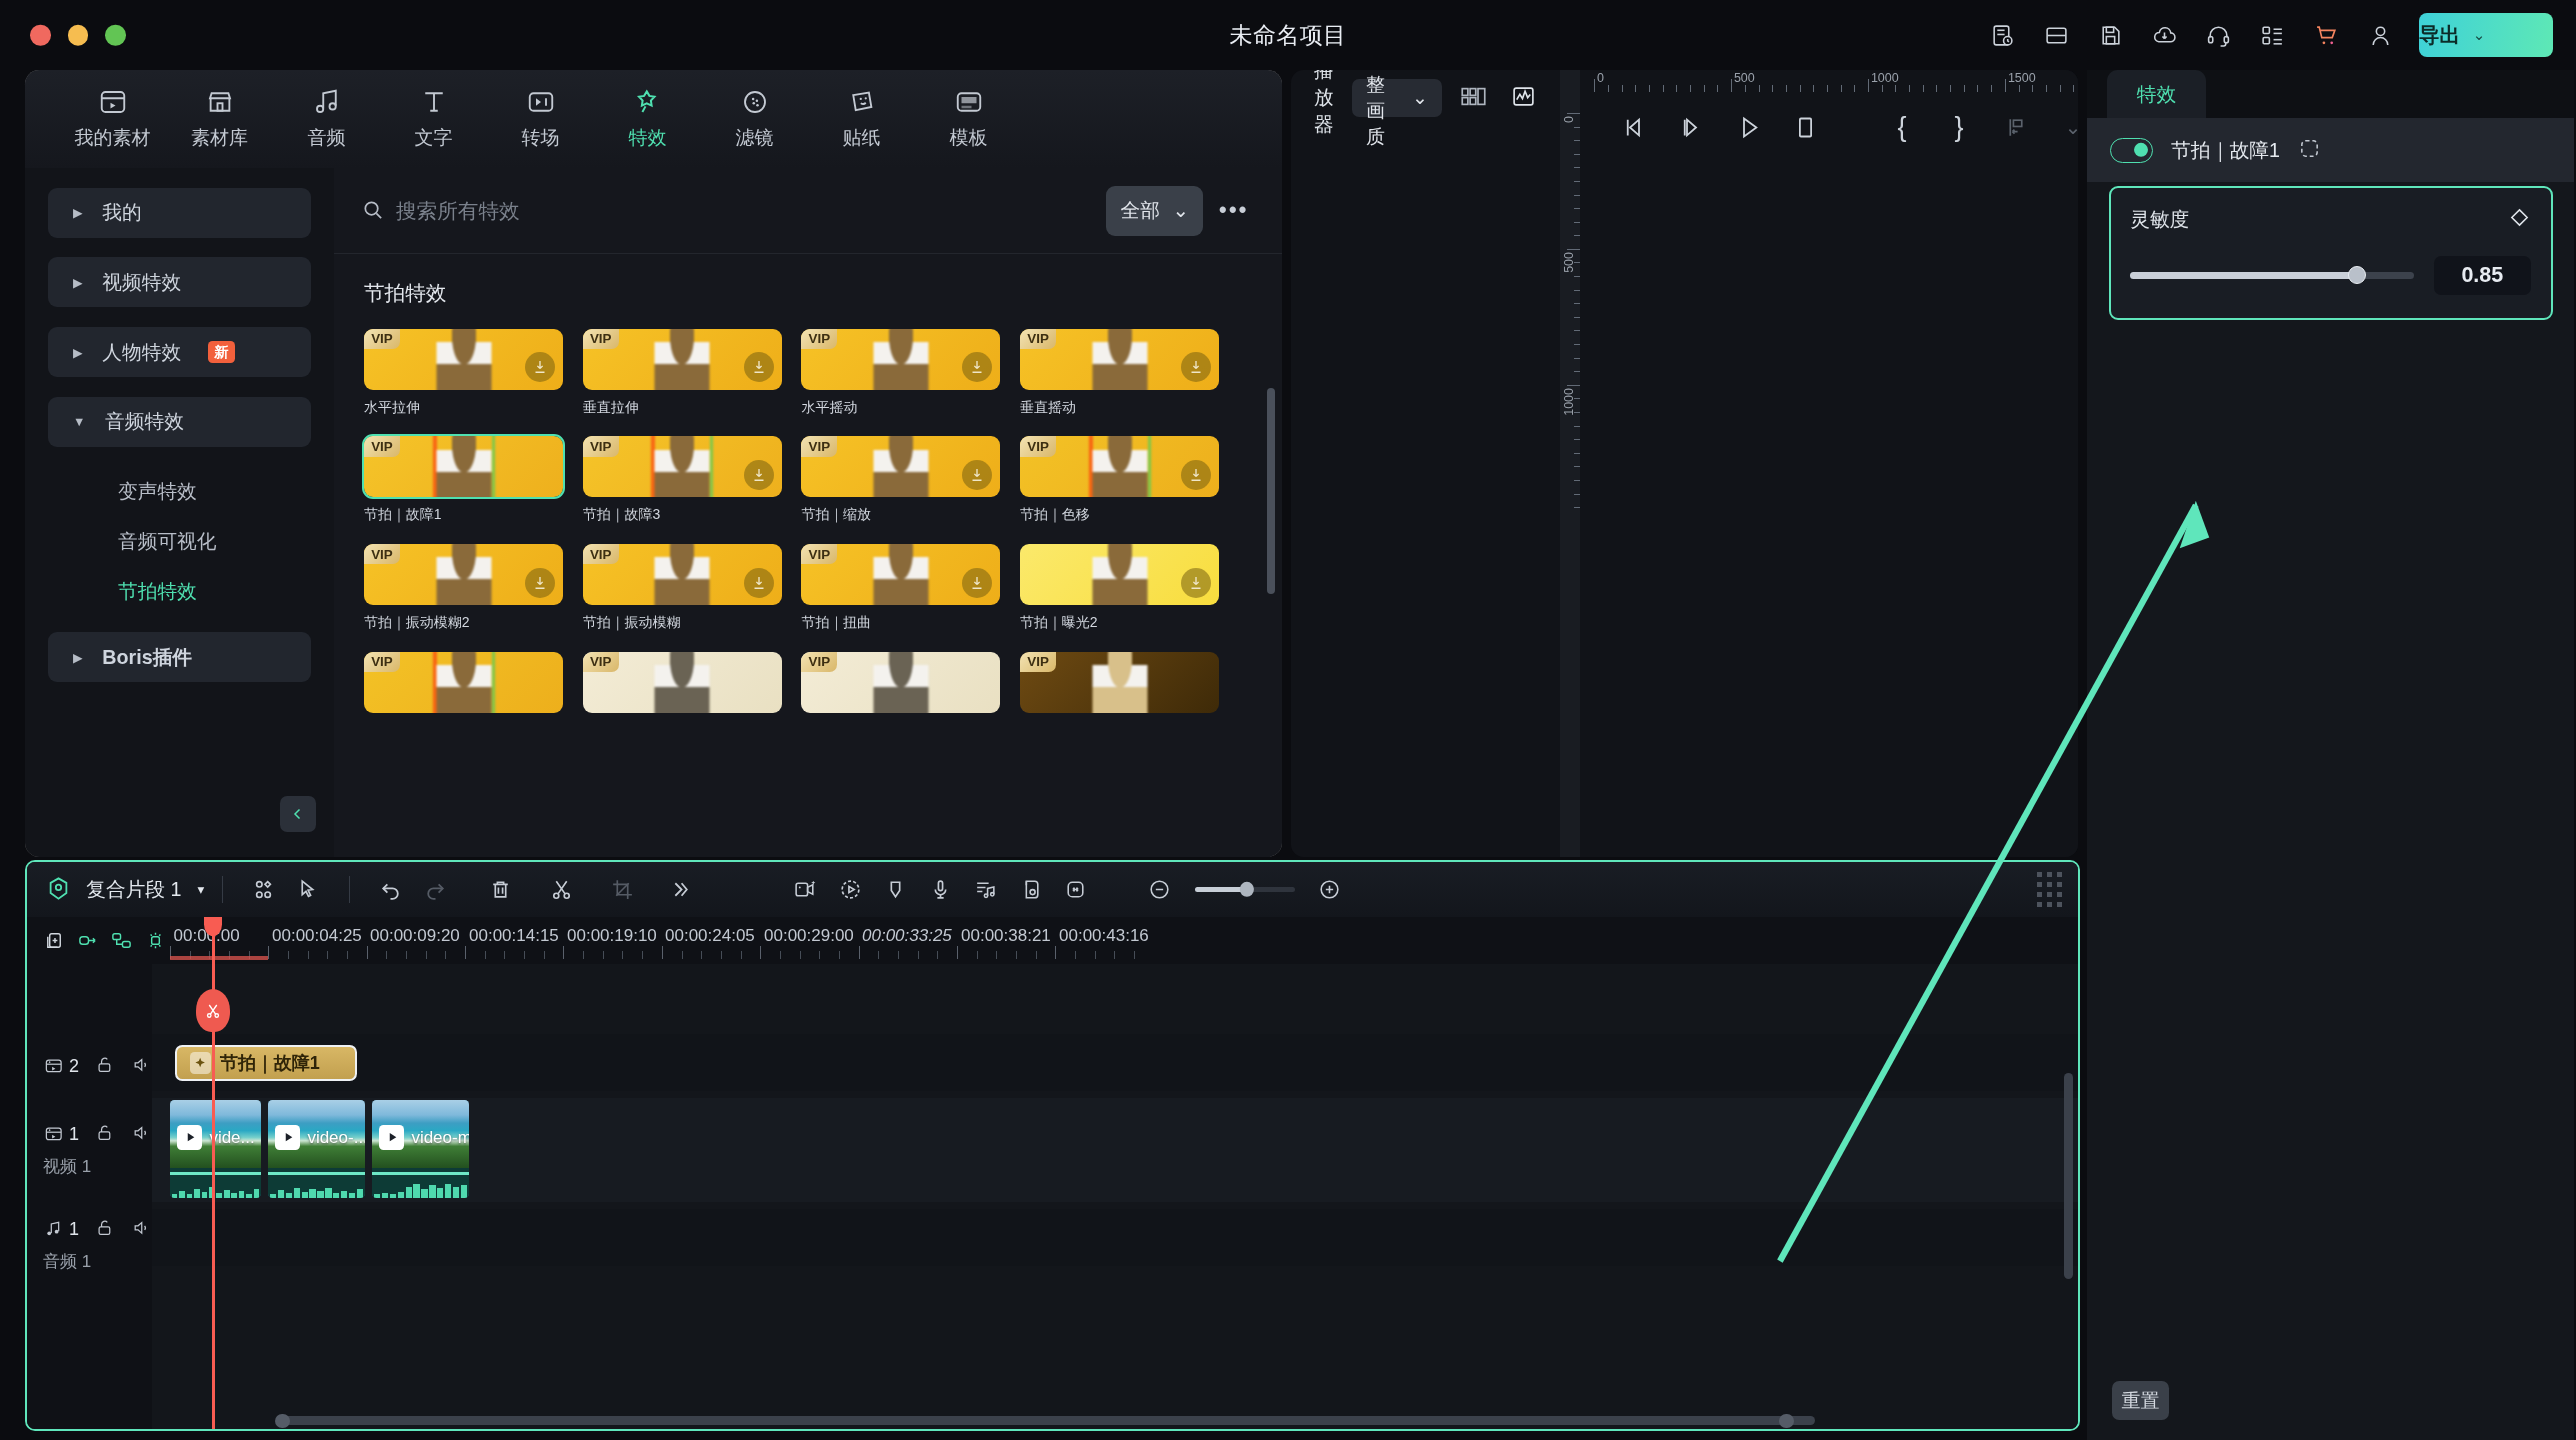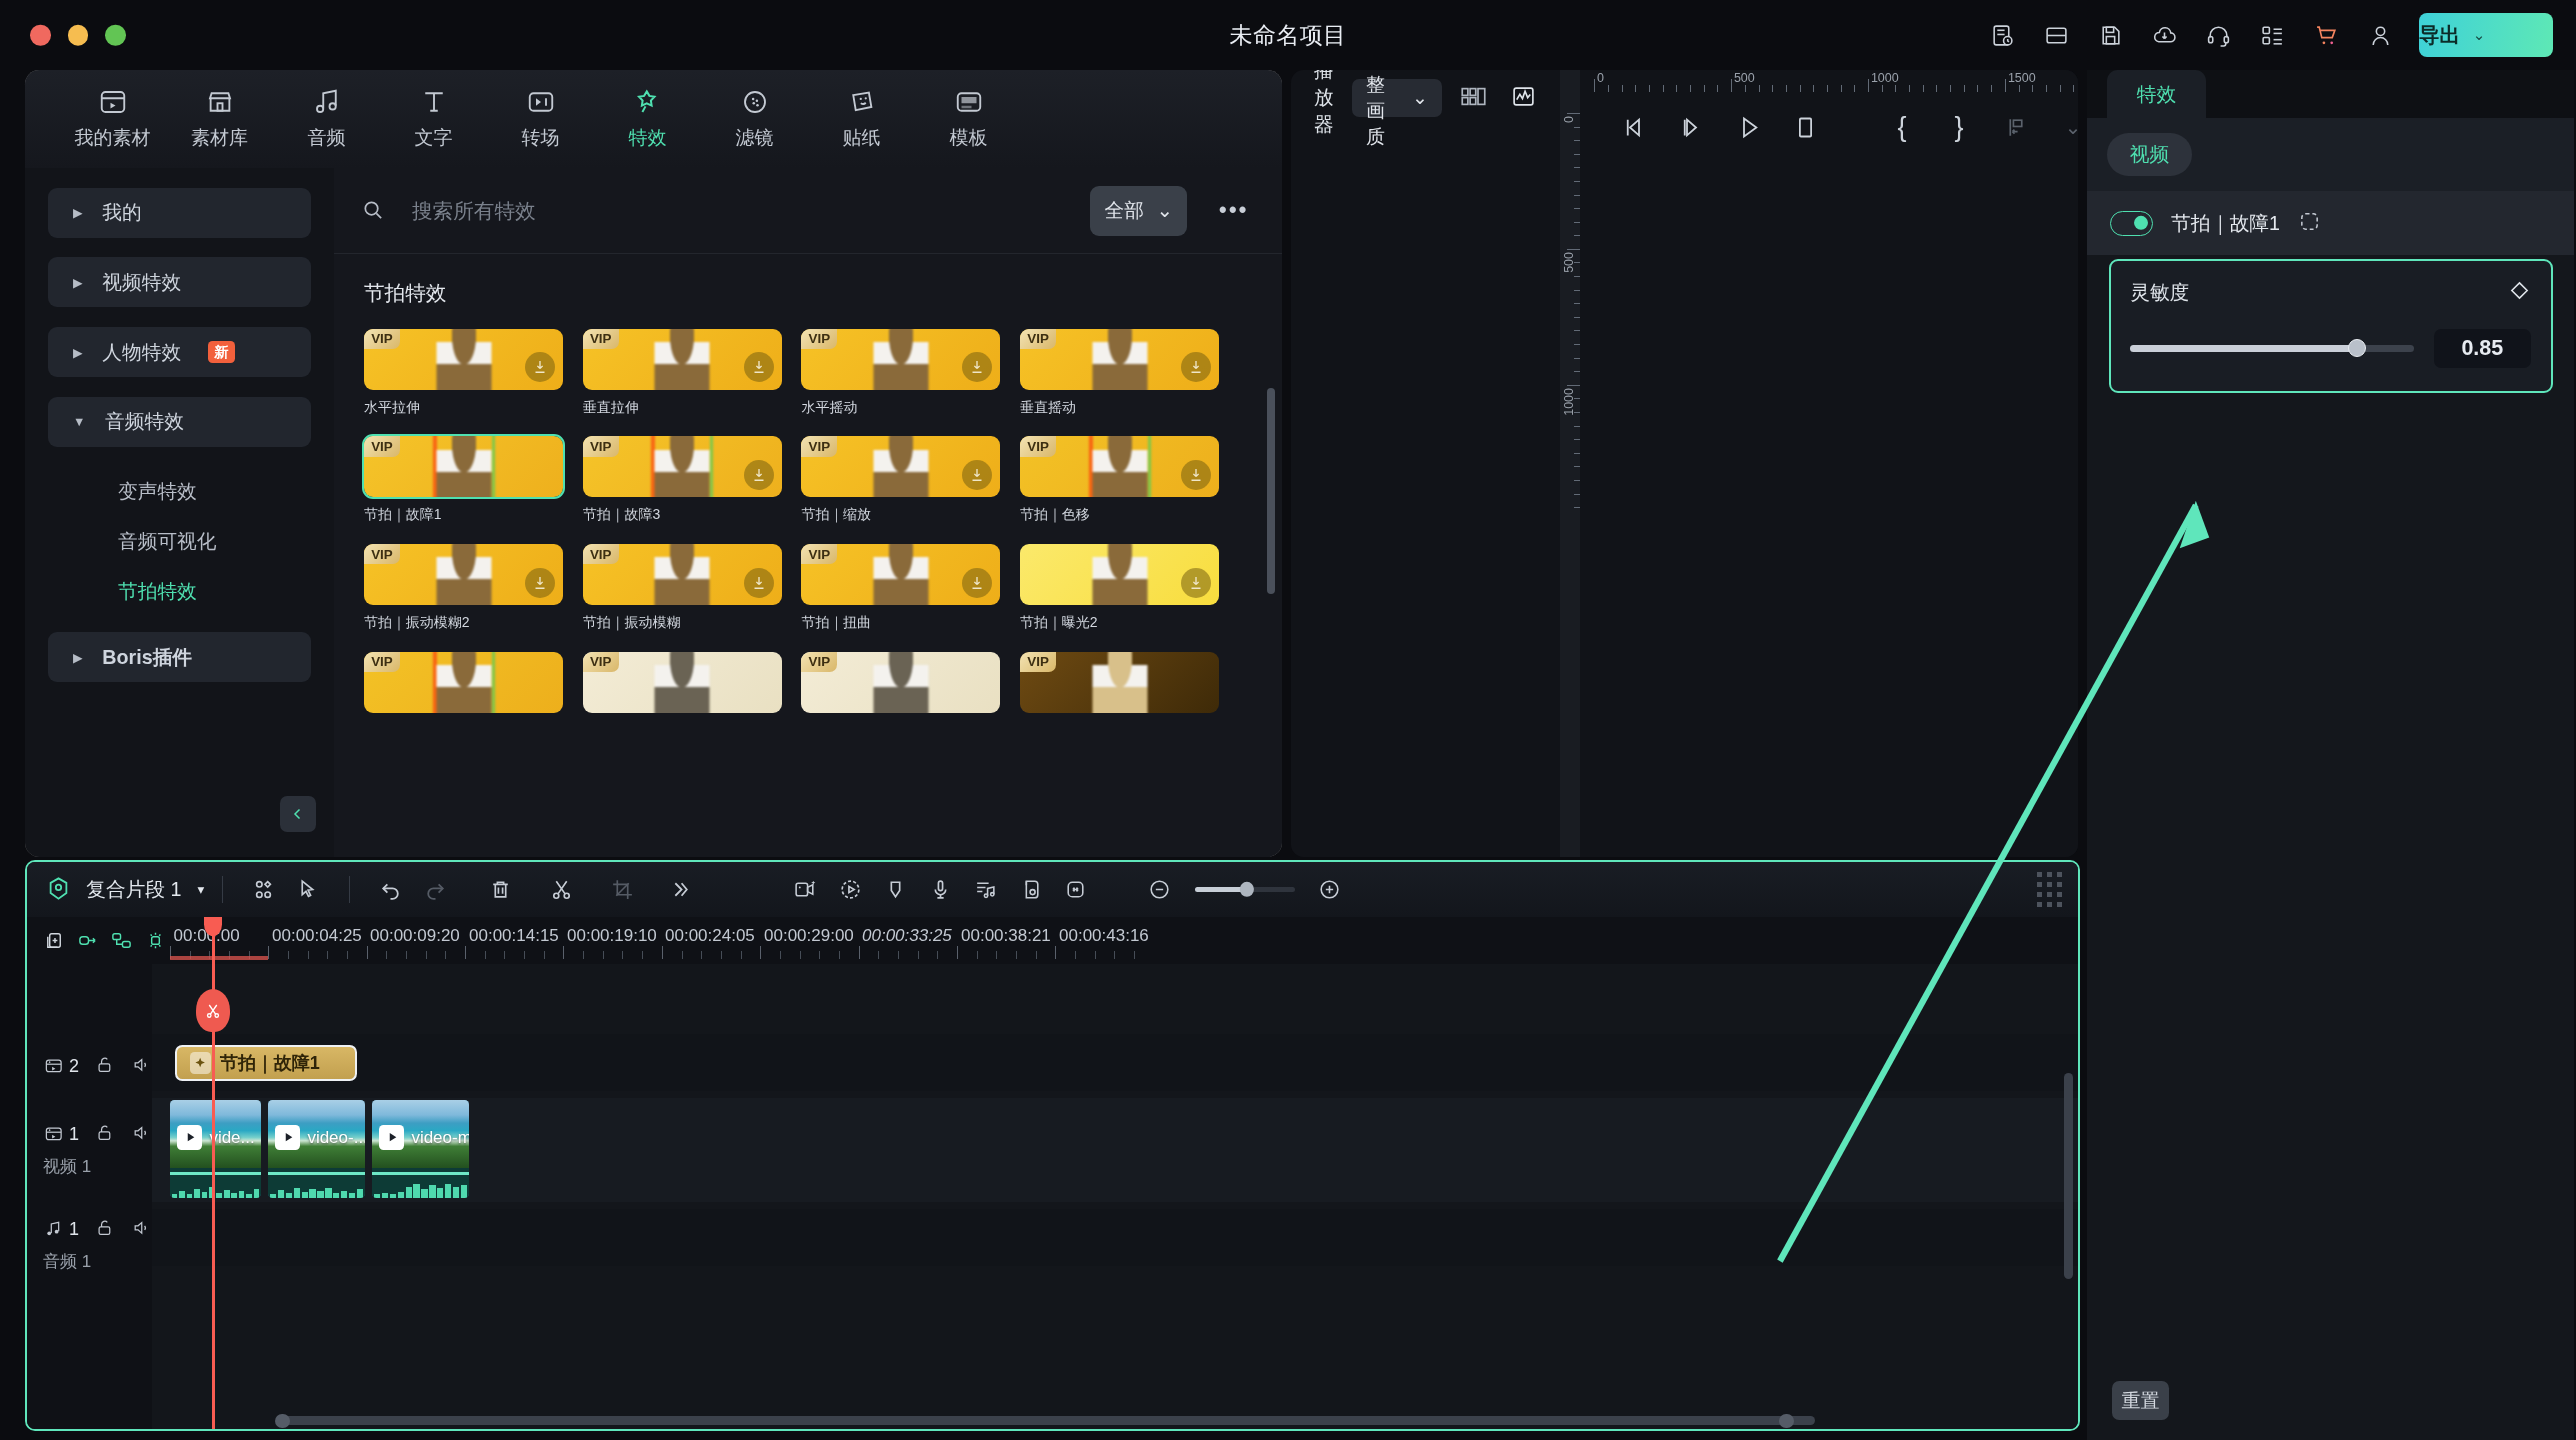--- a/index.html
+++ b/index.html
@@ -45,21 +45,21 @@
   .cat{ height:50px; border-radius:9px; background:#22262e; display:flex; align-items:center;
         padding-left:25px; gap:19.7px; margin-bottom:19.7px; cursor:pointer; font-size:19.7px; color:#cfd5de;}
   .cat .tri{ font-size:12.5px; color:#b6bcc6; }
   .badge-new{ background:#f2603c; color:#fff; font-size:14.3px; font-weight:bold; border-radius:4.5px; padding:1.8px 6.3px; margin-left:7.2px;}
   .sub{ height:50px; display:flex; align-items:center; padding-left:70px; font-size:19.7px; color:#b8bec8; cursor:pointer;}
   .sub.active{ color:#4fe0b0; }
   .collapse{ position:absolute; right:18px; bottom:25px; width:36px;height:36px; border-radius:7.2px;
              background:#2b3039; display:flex;align-items:center;justify-content:center; cursor:pointer;}
 
   .content{ flex:1 1 auto; background:#15171d; display:flex; flex-direction:column; min-width:0;}
-  .searchrow{ height:86px; flex:0 0 86px; display:flex; align-items:center; padding:0 30px 0 27px; gap:28px;
+  .searchrow{ height:86px; flex:0 0 86px; display:flex; align-items:center; padding:0 30px 0 27px; gap:12px;
               border-bottom:0.9px solid #23262d;}
   .search-input{ flex:1 1 auto; background:transparent; border:0; outline:0; font-size:20.6px; color:#cfd5de;
                  font-family:inherit;}
   .search-input::placeholder{ color:#7a818c;}
   .filter-sel{ height:50px; min-width:93px; border-radius:9px; background:#3a4049; display:flex; align-items:center;
                justify-content:center; gap:12.5px; font-size:19.7px; color:#e2e6ec; cursor:pointer; padding:0 14.3px;}
   .dots{ font-size:23px; color:#c8ced7; letter-spacing:1.8px; cursor:pointer; padding:0 3.6px;}
 
   .grid-wrap{ flex:1 1 auto; overflow:hidden; position:relative; padding:25px 30px 0 30px;}
   .grid-title{ font-size:20.6px; color:#e4e8ee; margin-bottom:21.5px;}
@@ -807,25 +807,20 @@
               </svg>
             </div>
         </div>
       </div>
     </div>
 
     <div class="props">
       <div class="ptabs">
         <div class="ptab">
             <span>特效</span>
-          </div>
-      </div>
-      <div class="psubtabs">
-        <div class="pchip">
-            <span>视频</span>
           </div>
       </div>
       <div class="effrow">
         <div class="toggle">
             <span class="kn"></span>
           </div>
         <span class="effname">节拍｜故障1</span>
         <span><svg width="23" height="23" viewBox="0 0 24 24" fill="none" stroke="#c4cad3" stroke-width="1.6" stroke-dasharray="4 3">
               <rect x="4" y="4" width="16" height="16" rx="4"></rect>
             </svg></span>

